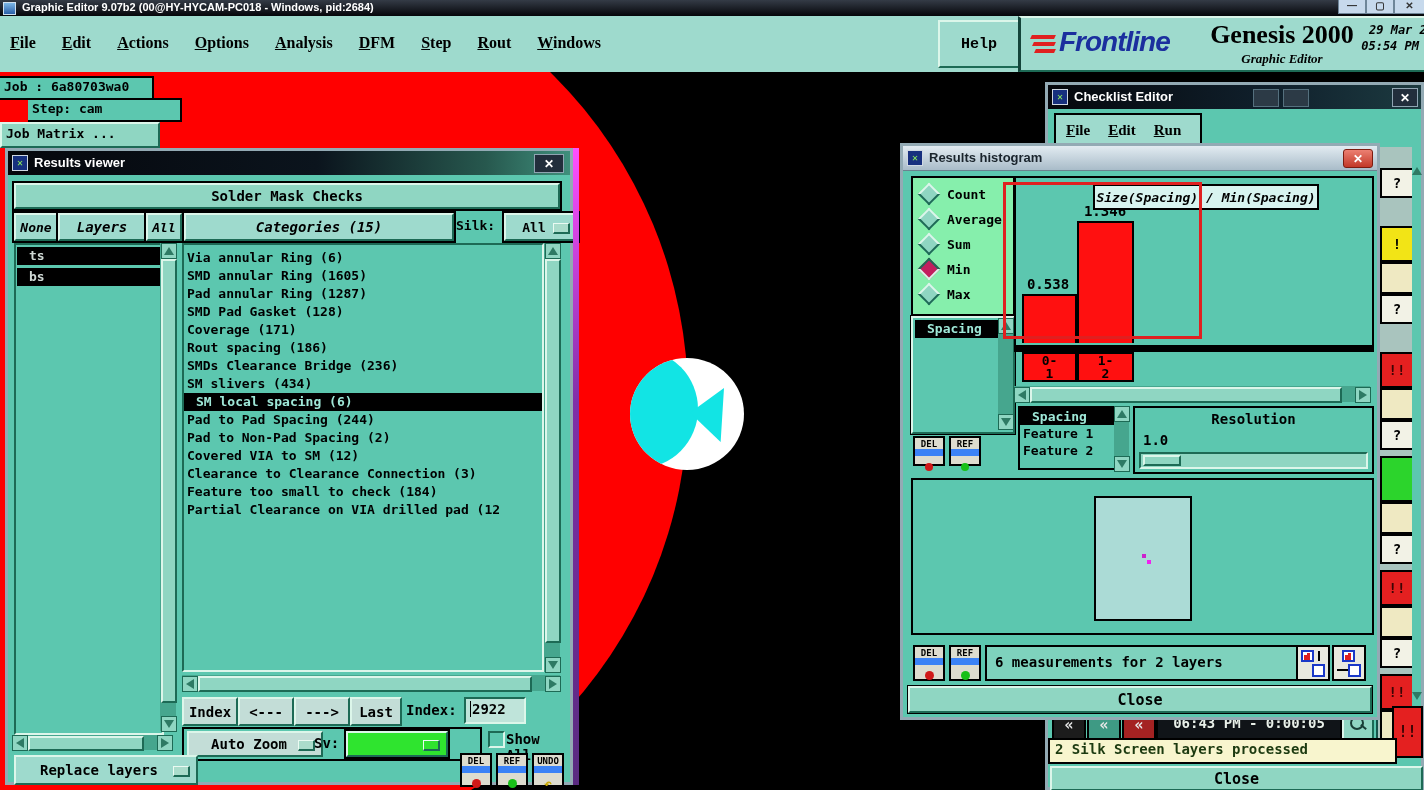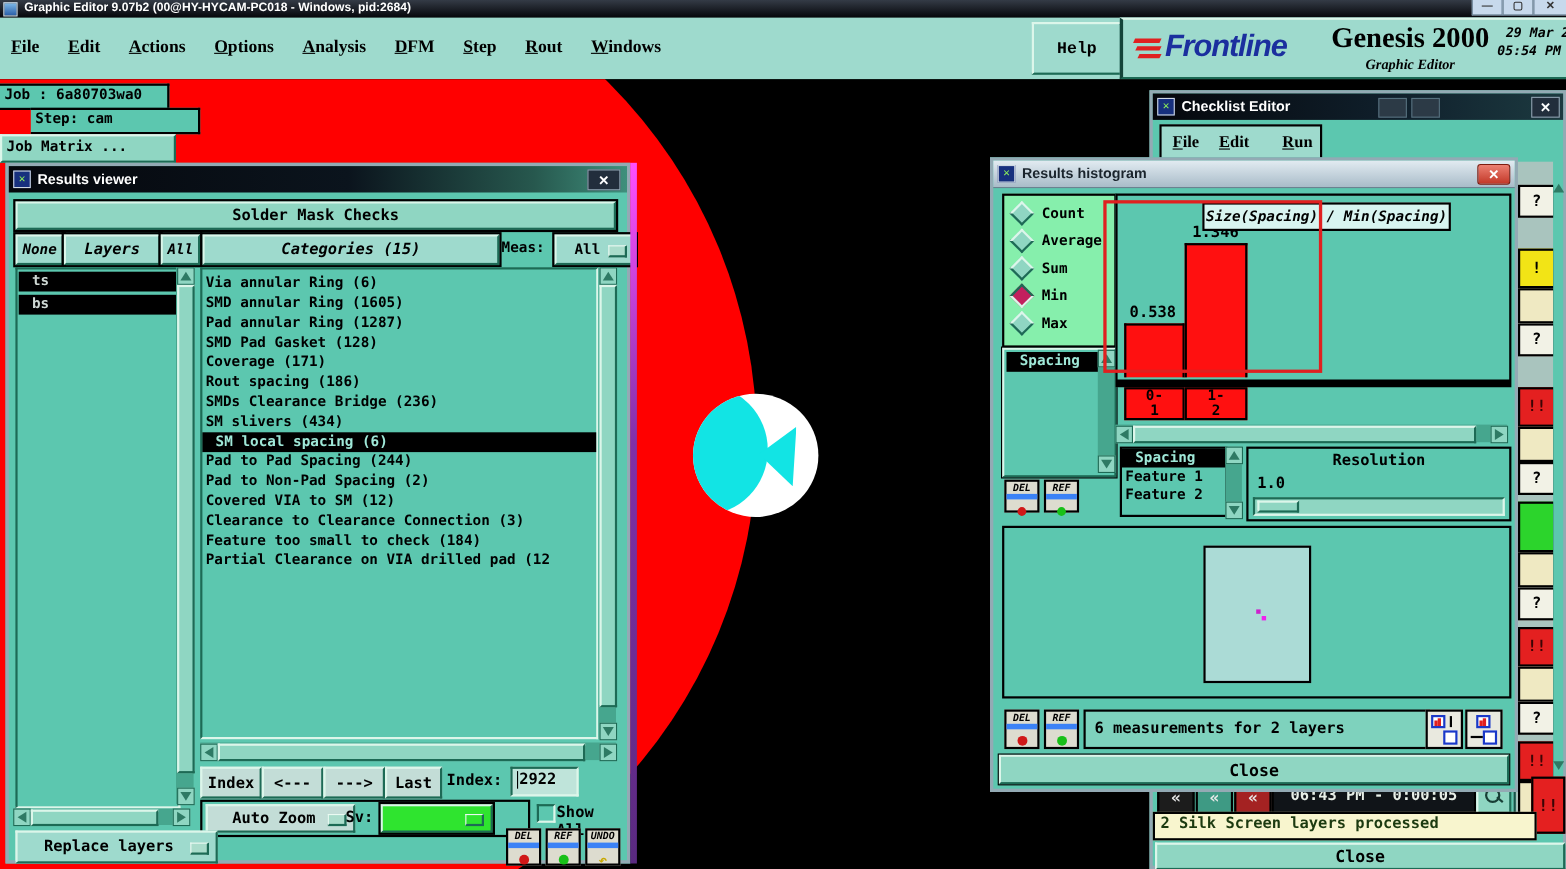--- a/index.html
+++ b/index.html
@@ -26,21 +26,21 @@
   .listrow{height:18px;line-height:18px;font-size:13px;padding-left:3px;white-space:nowrap;overflow:hidden;}
   .listrow.sel{background:#000;color:#9fe8d8;padding-left:12px;}
   .menu-item{display:inline-block;font-size:16px;}
   .menu-item::first-letter{text-decoration:underline;}
   .titlebar-dark{background:linear-gradient(90deg,#05070c 0%,#0b141d 55%,#27584e 85%,#3f8f7c 100%);color:#fff;}
   .win-icon{width:14px;height:14px;background:#17307e;border:1px solid #cfd8e2;display:inline-flex;align-items:center;justify-content:center;
             color:#8ef05a;font-size:10px;line-height:10px;font-weight:bold;}
   .xbtn{background:#222e3c;border:1px solid #8fa4b2;color:#fff;display:flex;align-items:center;justify-content:center;
         font-size:12px;font-family:"Liberation Sans",sans-serif;}
   .minibtn{width:28px;height:30px;background:#dddccf;border:2px solid #000;position:absolute;text-align:center;}
-  .minibtn .cap{display:block;font-size:9px;line-height:10px;margin-top:1px;border-bottom:5px solid #3b82f6;font-style:italic;}
+  .minibtn .cap{display:block;font-size:9px;line-height:10px;margin-top:1px;border-bottom:7px solid #3b82f6;}
   .dot{display:inline-block;width:9px;height:9px;border-radius:50%;margin-top:3px;}
   .radio-diamond{width:12px;height:12px;transform:rotate(45deg);background:#8fd6c2;
                  border-top:2px solid #dcf6ea;border-left:2px solid #dcf6ea;border-bottom:2px solid #1d6a55;border-right:2px solid #1d6a55;}
   .radio-diamond.sel{background:#c21f5e;border-top-color:#1d6a55;border-left-color:#1d6a55;border-bottom-color:#dcf6ea;border-right-color:#dcf6ea;}
   .chk-col-btn{position:absolute;left:2px;width:30px;border:2px solid #000;display:flex;align-items:center;justify-content:center;font-size:14px;}
   .chevbtn{position:absolute;width:30px;height:26px;border:2px solid #000;color:#e8e8e8;display:flex;align-items:center;justify-content:center;font-size:15px;}
 </style>
 </head>
 <body>
 
@@ -108,21 +108,21 @@
     <div class="abs titlebar-dark" style="left:0;top:0;width:373px;height:24px;background:linear-gradient(90deg,#05070c,#10202c 60%,#1c3a40);">
       <span class="win-icon abs" style="left:4px;top:4px;">✕</span>
       <span class="abs sans" style="left:26px;top:4px;font-size:13px;color:#fff;">Checklist Editor</span>
       <span class="abs" style="left:205px;top:4px;width:24px;height:16px;background:#2c3a46;border:1px solid #55707e;"></span>
       <span class="abs" style="left:235px;top:4px;width:24px;height:16px;background:#2c3a46;border:1px solid #55707e;"></span>
       <span class="abs xbtn" style="left:344px;top:3px;width:24px;height:17px;">✕</span>
     </div>
     <div class="abs teal raised" style="left:6px;top:28px;width:134px;height:30px;border:2px solid #000;background:#9edacd;display:flex;align-items:center;gap:18px;padding-left:10px;">
       <span class="menu-item serif" style="font-size:15px;">File</span>
       <span class="menu-item serif" style="font-size:15px;">Edit</span>
-      <span class="menu-item serif" style="font-size:15px;margin-left:12px;">Run</span>
+      <span class="menu-item serif" style="font-size:15px;">Run</span>
     </div>
 
     <div class="abs" style="left:328px;top:62px;width:34px;height:600px;background:#a9c4be;border-left:2px solid #16544a;">
 
       <span class="chk-col-btn" style="top:21px;height:26px;background:#f2f2e6;">
           <span>?</span>
         </span>
       <span class="chk-col-btn" style="top:79px;height:32px;background:#f2e416;">
           <span>!</span>
         </span>
@@ -203,21 +203,21 @@
       </div>
     <div class="abs btn raised" style="left:50px;top:62px;width:84px;height:24px;outline:2px solid #000;font-style:italic;font-size:14px;background:#9edacd;">
       <span>Layers</span>
       </div>
     <div class="abs btn raised" style="left:138px;top:62px;width:32px;height:24px;outline:2px solid #000;font-style:italic;background:#9edacd;">
       <span>All</span>
       </div>
     <div class="abs btn raised" style="left:176px;top:62px;width:266px;height:24px;outline:2px solid #000;font-style:italic;font-size:14px;background:#9edacd;">
       <span>Categories (15)</span>
       </div>
-    <span class="abs" style="left:448px;top:67px;font-size:13px;">Meas:</span>
+    <span class="abs" style="left:448px;top:67px;font-size:13px;">Silk:</span>
     <div class="abs btn raised" style="left:496px;top:62px;width:56px;height:24px;outline:2px solid #000;background:#9edacd;padding-right:14px;">
       <span>All</span>
       <span class="ddmark"></span>
     </div>
 
     <div class="abs inset" style="left:6px;top:92px;width:146px;height:488px;background:#5cc7af;">
       <div class="listrow sel" style="margin:2px 1px 0 1px;color:#cfd8d4;">ts</div>
       <div class="listrow sel" style="margin:3px 1px 0 1px;color:#cfd8d4;">bs</div>
     </div>
 

